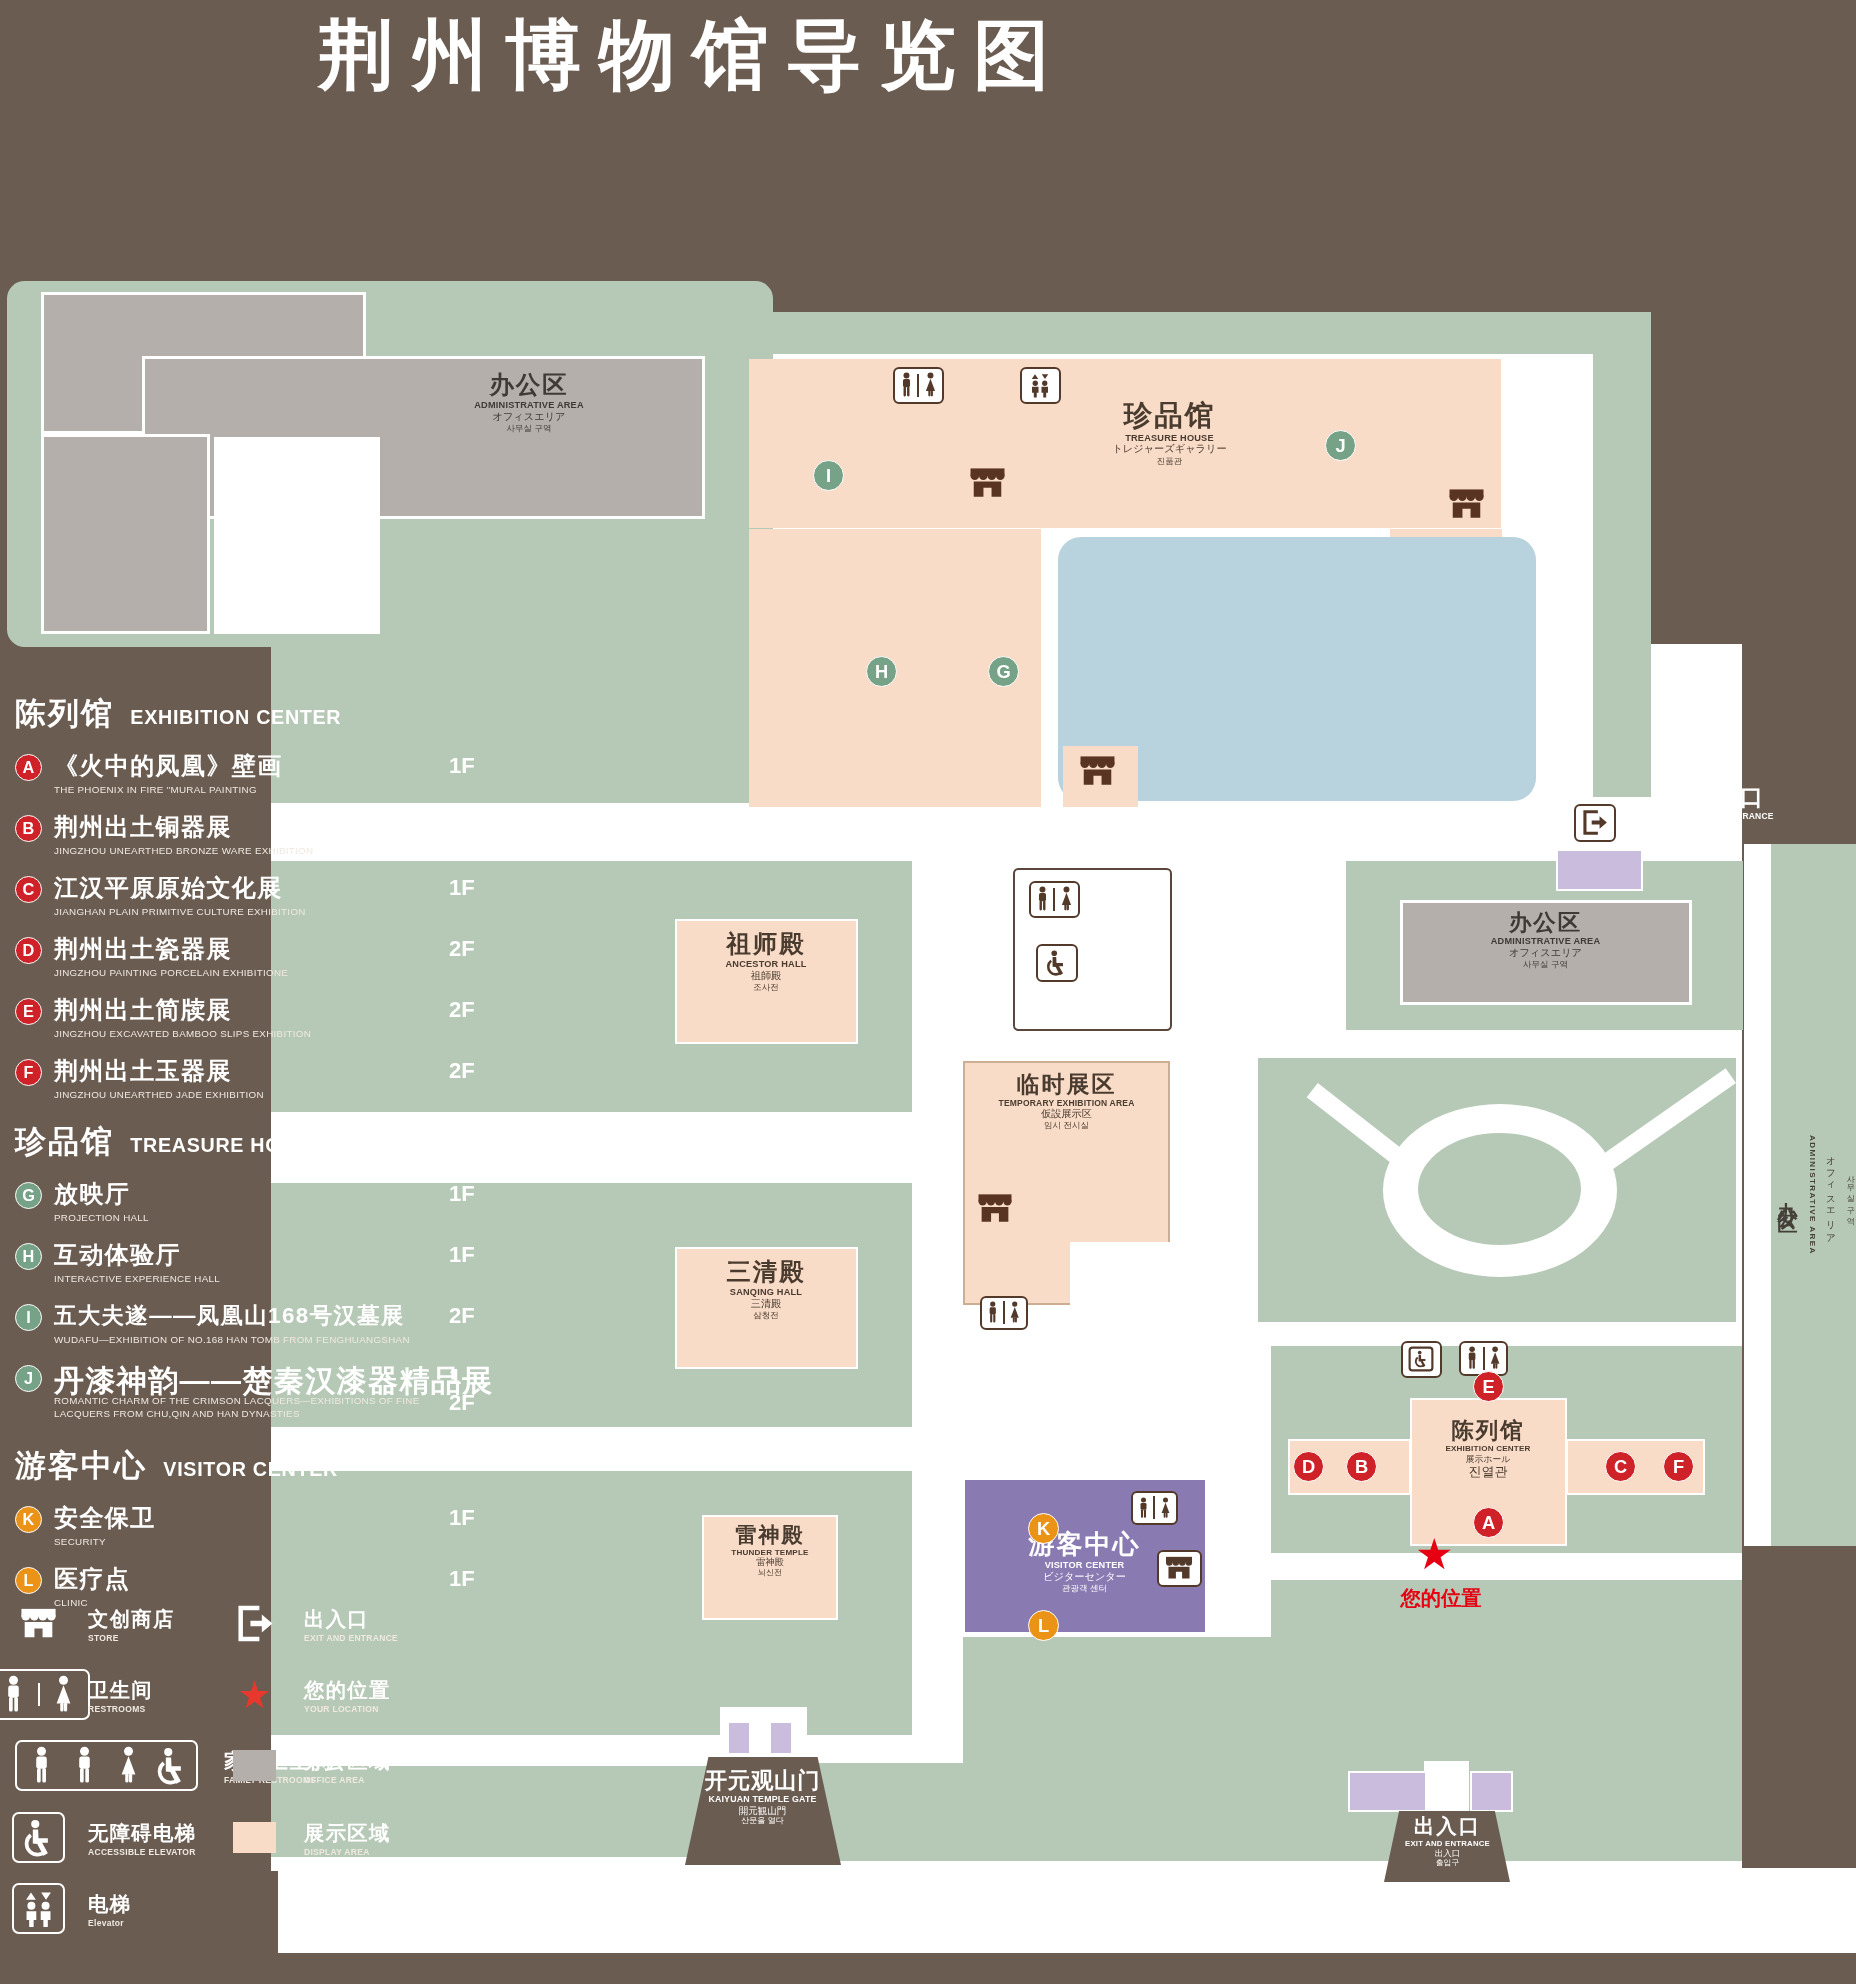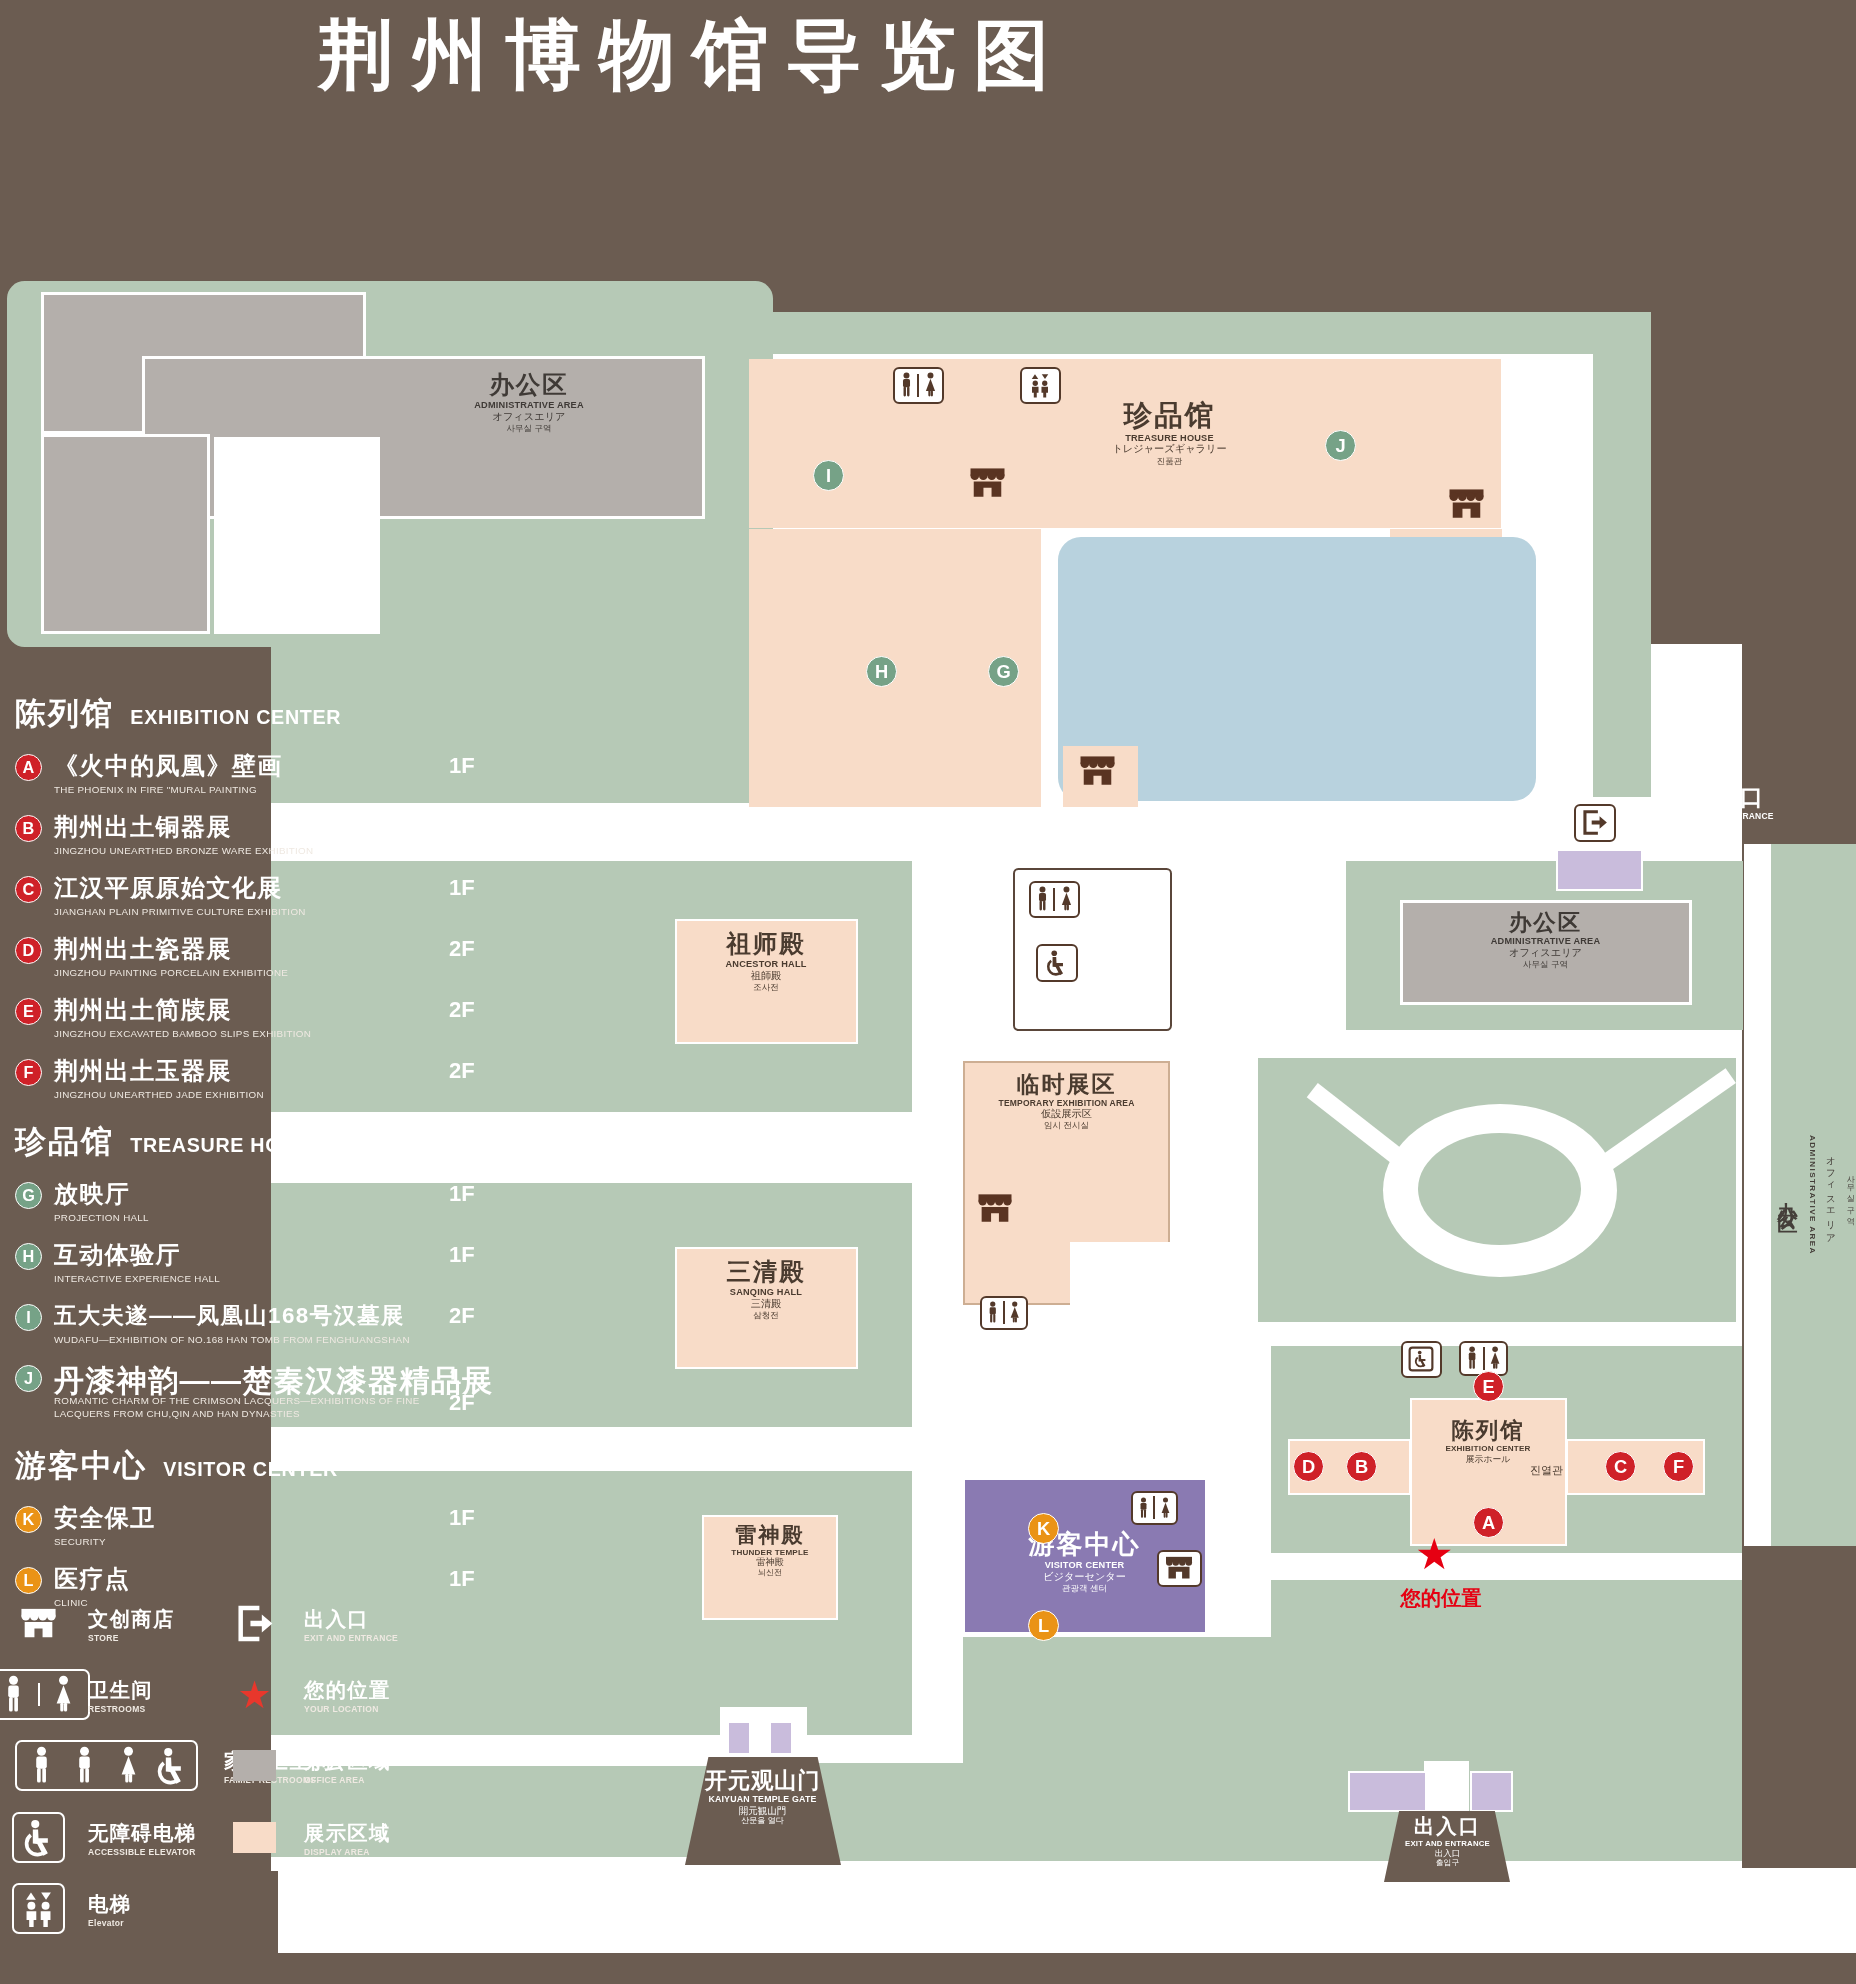--- a/index.html
+++ b/index.html
@@ -145,21 +145,21 @@
   <div class="abs green" style="left:1418px;top:1133px;width:163px;height:112px;border-radius:50%;"></div>
 
   <div class="abs green" style="left:1271px;top:1346px;width:471px;height:207px;"></div>
   <div class="abs pink" style="left:1288px;top:1439px;width:123px;height:56px;border:2.7px solid #fff;box-sizing:border-box;"></div>
   <div class="abs pink" style="left:1566px;top:1439px;width:139px;height:56px;border:2.7px solid #fff;box-sizing:border-box;"></div>
   <div class="abs pink" style="left:1410px;top:1398px;width:157px;height:148px;border:2.7px solid #fff;box-sizing:border-box;"></div>
   <div class="blabel" style="left:1413px;top:1418px;width:150px;">
     <div class="zh" style="font-size:22.4px;">陈列馆</div>
     <div class="en" style="font-size:8.1px;">EXHIBITION CENTER</div>
     <div class="ja" style="font-size:8.8px;">展示ホール</div>
-    <div class="ko" style="font-size:11px;text-align:right;">진열관</div>
+    <div class="ko" style="font-size:13px;">진열관</div>
   </div>
 
   <div class="abs green" style="left:1271px;top:1580px;width:471px;height:186px;"></div>
   <div class="abs green" style="left:963px;top:1637px;width:308px;height:129px;"></div>
   <div class="abs green" style="left:803px;top:1763px;width:939px;height:98px;"></div>
 
   <div class="abs purpleb" style="left:963px;top:1478px;width:244px;height:156px;box-sizing:border-box;"></div>
   <div class="blabel light" style="left:976px;top:1529px;width:217px;">
     <div class="zh" style="font-size:26px;">游客中心</div>
     <div class="en">VISITOR CENTER</div>

